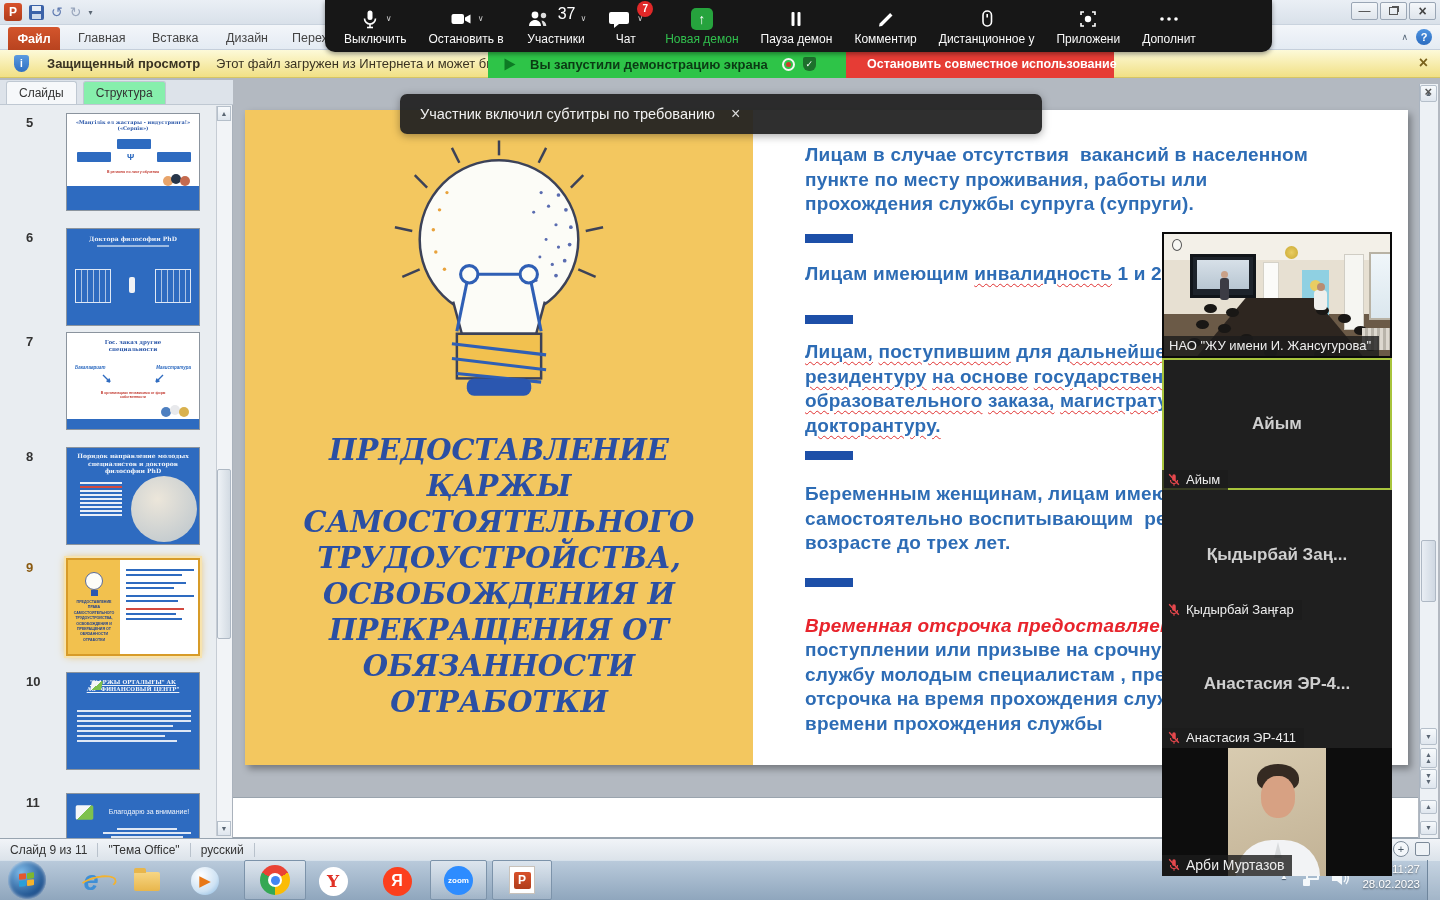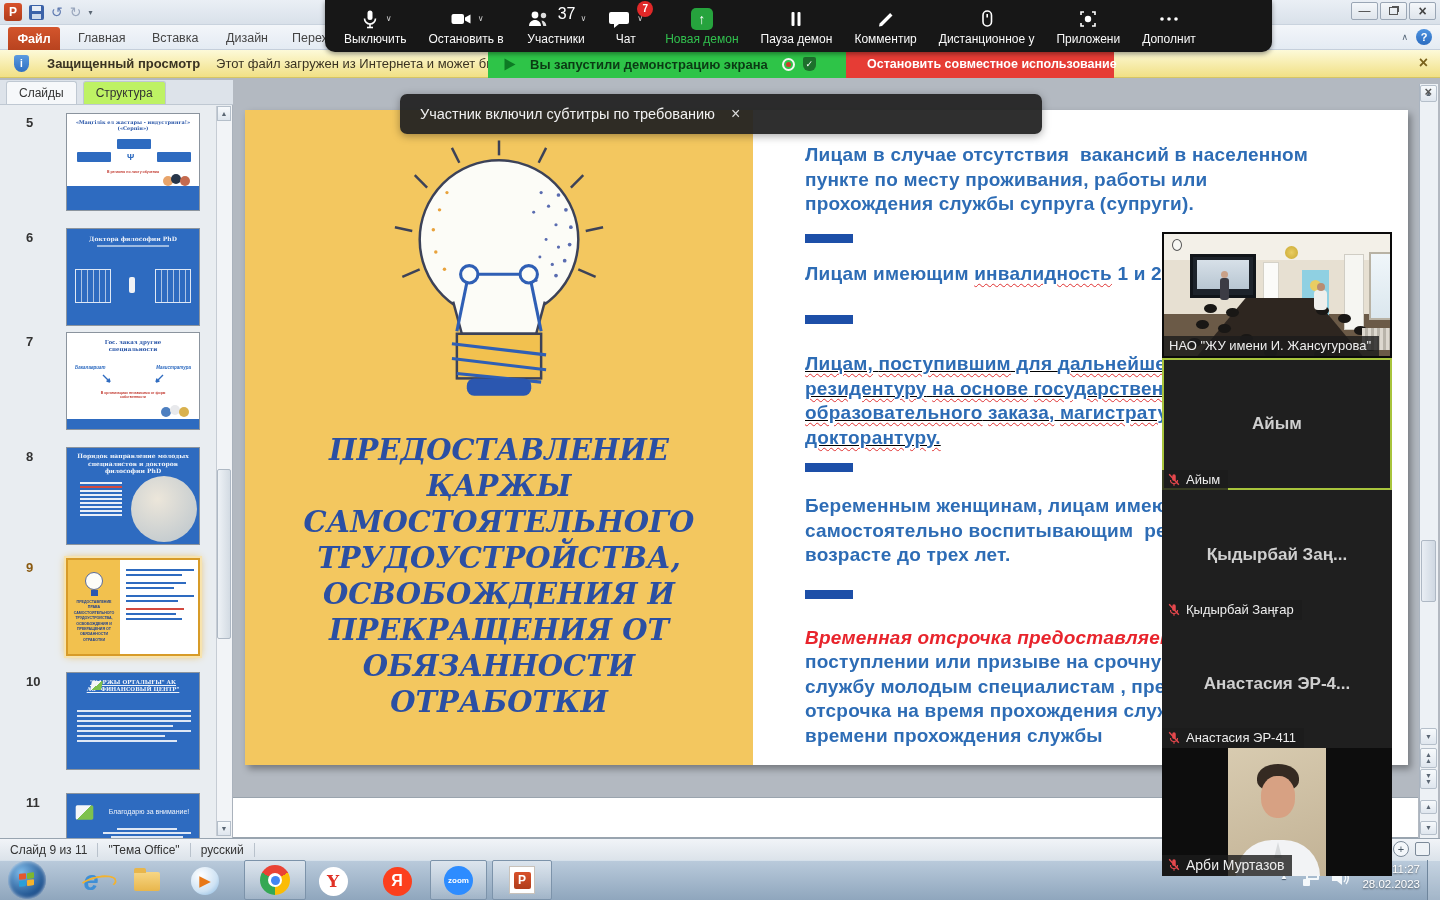--- a/index.html
+++ b/index.html
@@ -59,21 +59,21 @@
 
 .toast{left:400px;top:94px;width:642px;height:40px;background:rgba(34,34,34,.94);border-radius:7px;display:flex;align-items:center;z-index:45;box-shadow:0 2px 8px rgba(0,0,0,.35)}
 .toast-txt{font-size:14.5px;color:#f0f0f0;margin-left:20px;white-space:nowrap}
 .toast-pill{background:#141414;border-radius:6px;height:32px;display:flex;align-items:center;gap:8px;padding:0 12px;margin-left:14px}
 .toast-pill b{font-size:14.5px;color:#fff;white-space:nowrap}
 .toast-x{font-size:16px;color:#ddd;margin-left:16px;margin-right:14px}
 
 
 .sidebar{left:0;top:80px;width:233px;height:758px;background:#e9edf1;border-right:1px solid #aab2bc}
 .sbtabs{left:0;top:80px;width:233px;height:25px;background:#dde3ea;border-bottom:1px solid #bfc8d2;display:flex;align-items:flex-end;z-index:5}
-.sbtab{font-size:12px;color:#333;padding:4px 12px 4px;border:1px solid #bfc8d2;border-bottom:none;border-radius:3px 3px 0 0;margin-left:6px;background:#bef264}
+.sbtab{font-size:12px;color:#333;padding:4px 12px 4px;border:1px solid #bfc8d2;border-bottom:none;border-radius:3px 3px 0 0;margin-left:6px;background:#86efac}
 .sbtab.active{background:#f6f8fa;font-weight:normal}
 .sbx{position:absolute;right:8px;top:84px;font-size:13px;font-weight:bold;color:#555;z-index:6}
 .thumbrow{position:absolute;left:0;width:216px}
 .tnum{position:absolute;left:26px;top:2px;font-size:13px;font-weight:bold;color:#333}
 .thumb{position:absolute;left:66px;top:0;width:134px;height:98px;background:#fff;border:1px solid #8b949e;overflow:hidden}
 .thumb.sel{border:2px solid #d79b28;box-shadow:0 0 0 2px #f7e3ae,0 0 8px #e8b84b}
 .t-title{font-family:"DejaVu Serif",serif;font-weight:bold;color:#2855a8;text-align:center;line-height:1.25}
 .bluebg{background:#2e6bc0}
 .t-band{position:absolute;bottom:0;left:0;width:100%;background:#2e6bc0}
 .t-bar{height:2px;background:#cfe0f4;margin:2px 8px}
@@ -517,21 +517,21 @@
       <div style="margin-top: 0px;">
         <div class="pline"><span>Лицам в случае отсутствия  вакансий в населенном</span></div>
         <div class="pline"><span>пункте по месту проживания, работы или</span></div>
         <div class="pline"><span>прохождения службы супруга (супруги).</span></div>
       </div>
       <div class="dash" style="margin-top: 17px;"></div>
       <div style="margin-top: 19px;">
         <div class="pline"><span>Лицам имеющим </span><span class="wavy">инвалидность</span><span> 1 и 2</span></div>
       </div>
       <div class="dash" style="margin-top: 29px;"></div>
-      <div style="margin-top: 28px; text-decoration: underline;">
+      <div style="margin-top: 16px;">
         <div class="pline"><span class="wavy">Лицам,</span><span> </span><span class="wavy">поступившим</span><span> для </span><span class="wavy">дальнейше</span></div>
         <div class="pline"><span class="wavy">резидентуру</span><span> </span><span class="wavy">на основе</span><span> </span><span class="wavy">государственн</span></div>
         <div class="pline"><span class="wavy">образовательного</span><span> </span><span class="wavy">заказа,</span><span> </span><span class="wavy">магистрату</span></div>
         <div class="pline"><span class="wavy">докторантуру.</span></div>
       </div>
       <div class="dash" style="margin-top: 13px;"></div>
       <div style="margin-top: 22px;">
         <div class="pline"><span>Беременным женщинам, лицам имею</span></div>
         <div class="pline"><span>самостоятельно воспитывающим  реб</span></div>
         <div class="pline"><span>возрасте до трех лет.</span></div>

